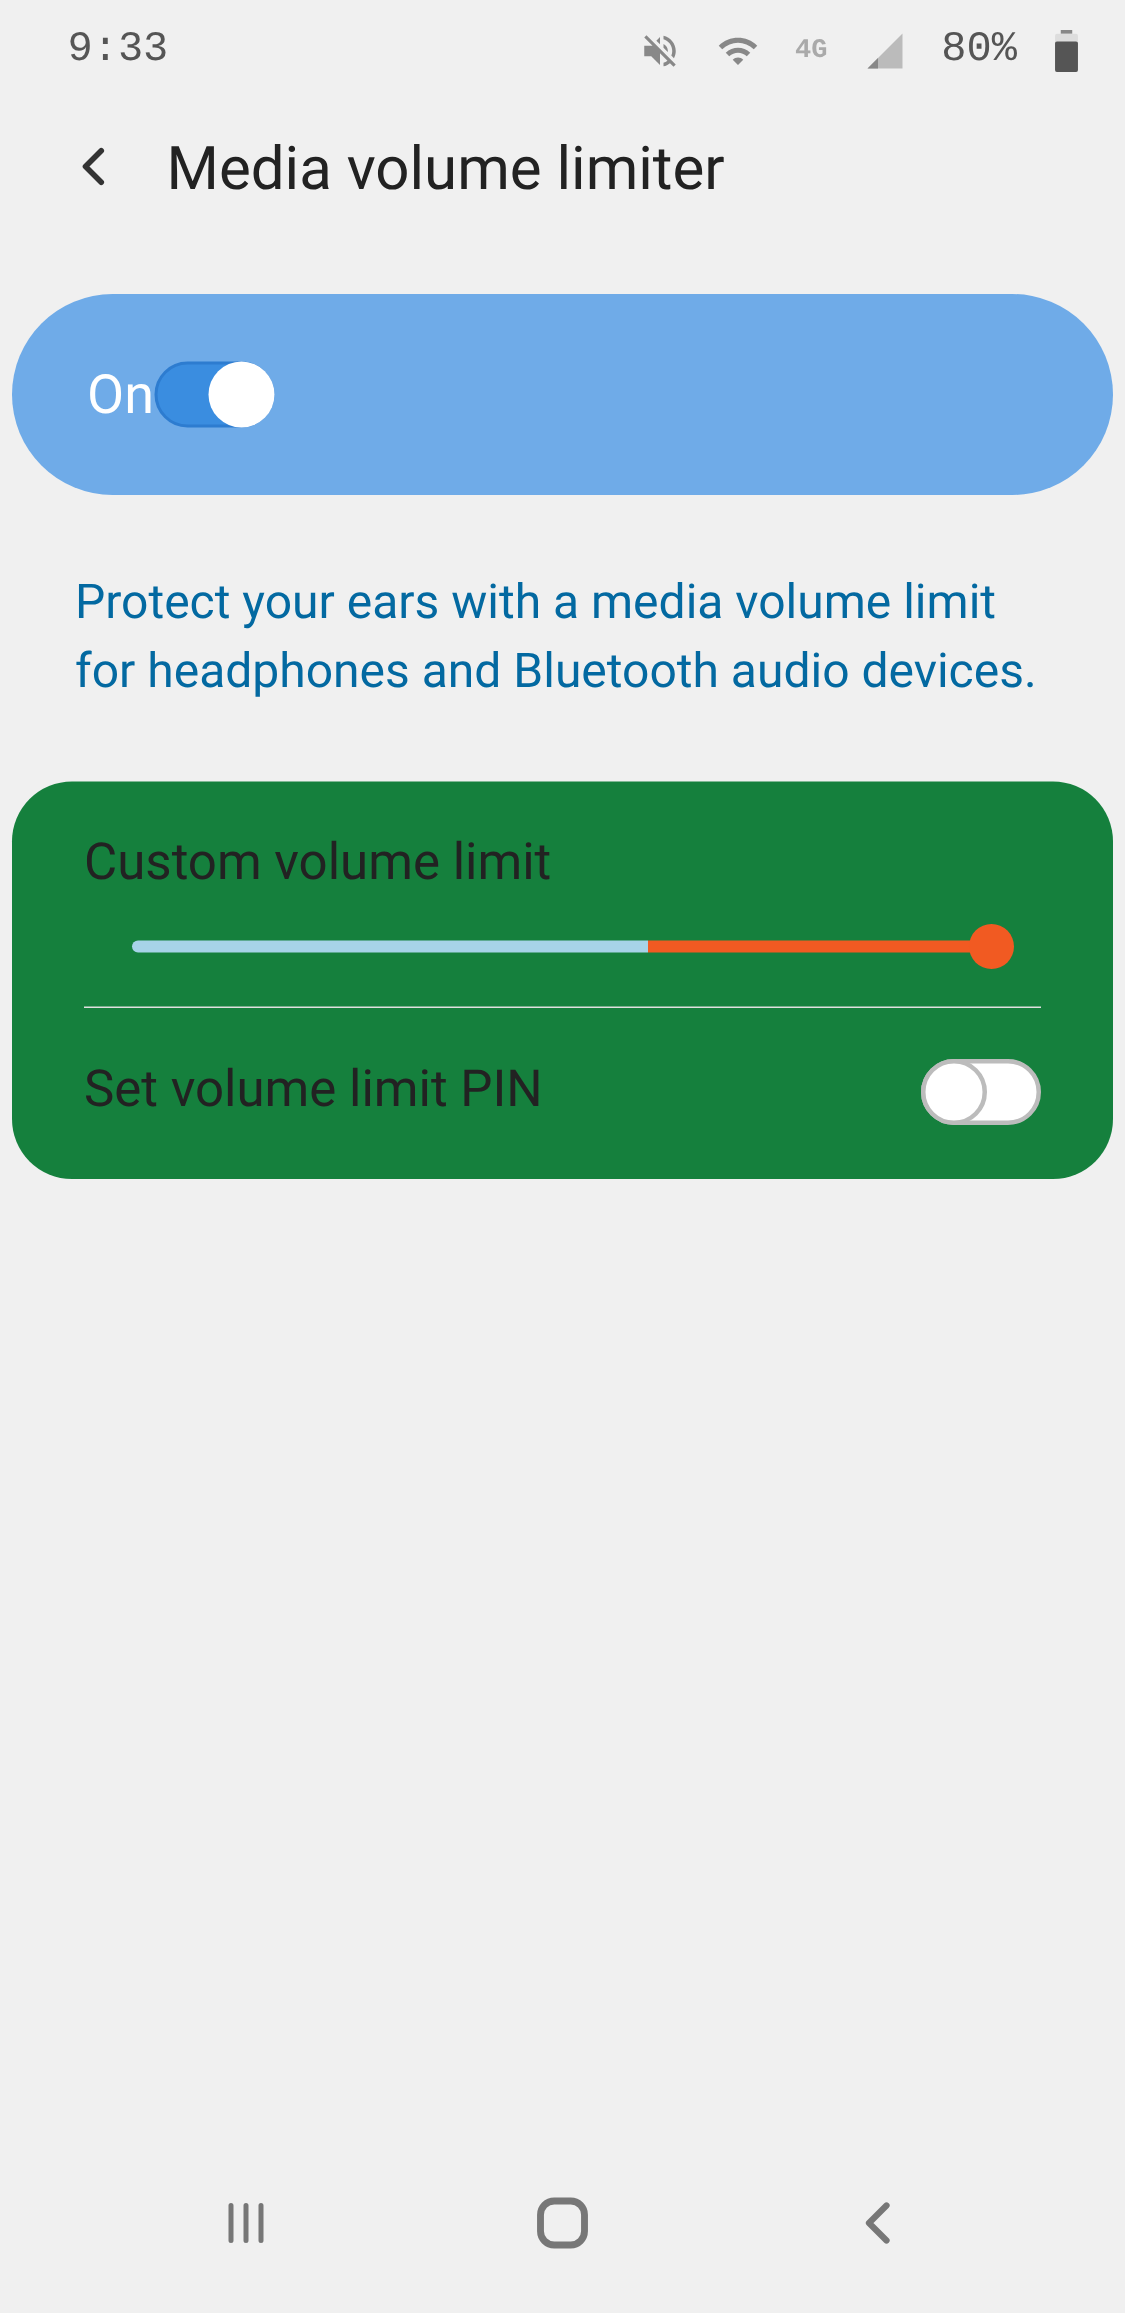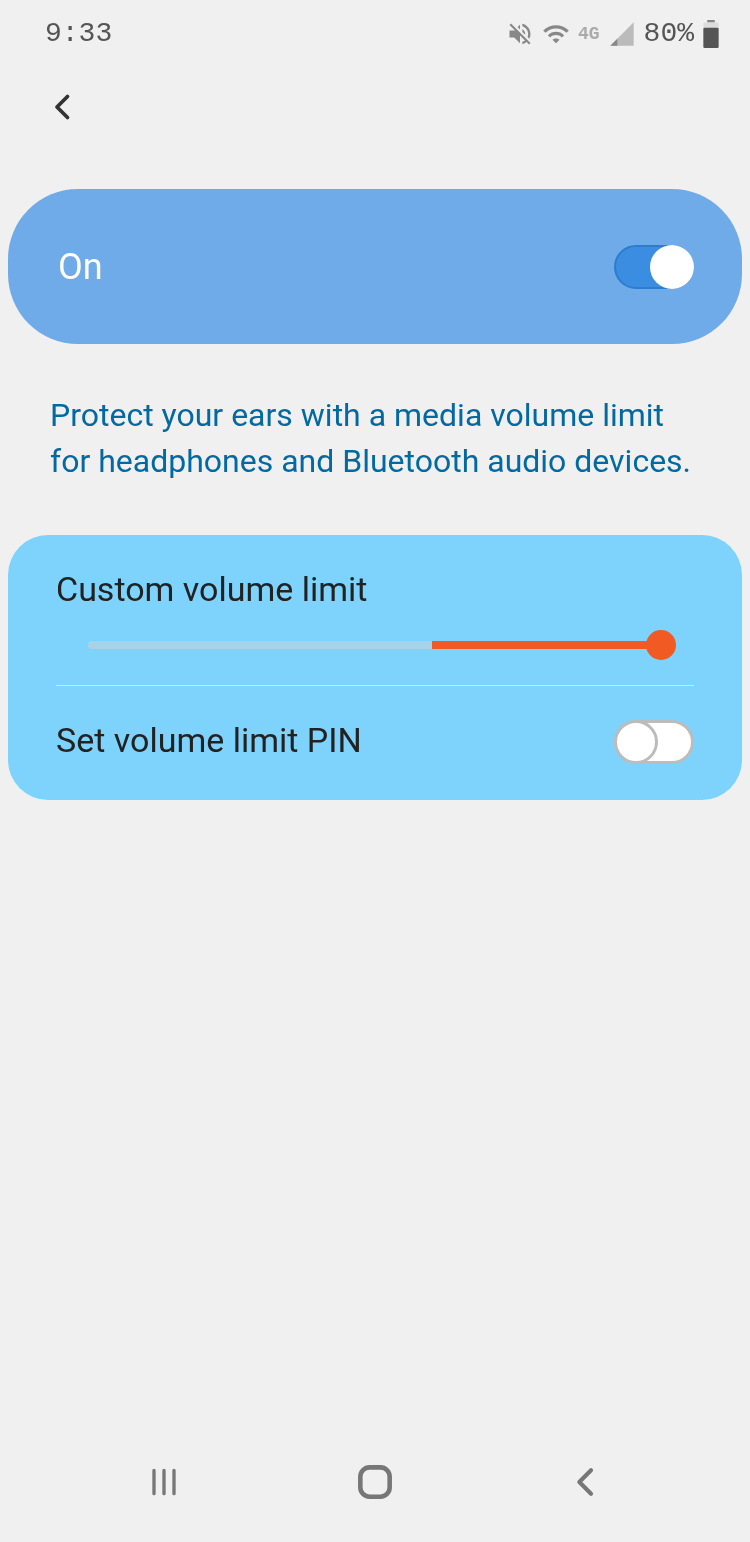--- a/index.html
+++ b/index.html
@@ -20,21 +20,21 @@
       align-items: center;
       padding: 18px 30px 10px 45px;
       font-size: 28px;
       color: #555;
       font-weight: 400;
       font-family: Liberation Mono, monospace;
     }
     .status-right {
       display: flex;
       align-items: center;
-      gap: 8px;
+      gap: 24px;
     }
     .status-icon { display: inline-flex; align-items: center; }
 
     
     .app-header {
       display: flex;
       align-items: center;
       padding: 30px 20px 30px 45px;
       gap: 30px;
     }
@@ -43,24 +43,23 @@
       font-size: 40px;
       font-weight: 400;
       color: #222;
     }
 
     
     .master-toggle {
       margin: 30px 8px 0 8px;
       background: #6fabe8;
       border-radius: 70px;
-      height: 155px;
-      display: flex;
-      align-items: center;
-      justify-content: space-between;
+      height: 134px;
+      display: flex;
+      align-items: center;
       padding: 0 48px 0 50px;
     }
     .master-label {
       color: #fff;
       font-size: 36px;
       font-weight: 400;
     }
     .toggle-on {
       width: 80px;
       height: 44px;
@@ -82,21 +81,21 @@
     
     .description {
       padding: 48px 50px 40px 50px;
       font-size: 32px;
       line-height: 1.45;
       color: #0369a1;
     }
 
     
     .card {
-      background: #7dd3fc;
+      background: #15803d;
       border-radius: 40px;
       margin: 10px 8px 0 8px;
       padding: 0;
       overflow: hidden;
     }
     .card-section {
       padding: 34px 48px 36px 48px;
     }
     .section-title {
       font-size: 34px;
@@ -222,20 +221,21 @@
     </span>
   </div>
 </div>
 
 <div class="app-header">
   <span class="back-arrow">
     <svg viewBox="0 0 24 24">
         <path fill="none" stroke="#333" stroke-width="2.5" stroke-linecap="round" stroke-linejoin="round" d="M15 5l-7 7 7 7"></path>
       </svg>
   </span>
+  <h1 class="page-title">Media volume limiter</h1>
 </div>
 
 <div class="master-toggle">
   <span class="master-label">On</span>
   <div class="toggle-on">
     <div class="knob"></div>
   </div>
 </div>
 
 <p class="description">Protect your ears with a media volume limit for headphones and Bluetooth audio devices.</p>

